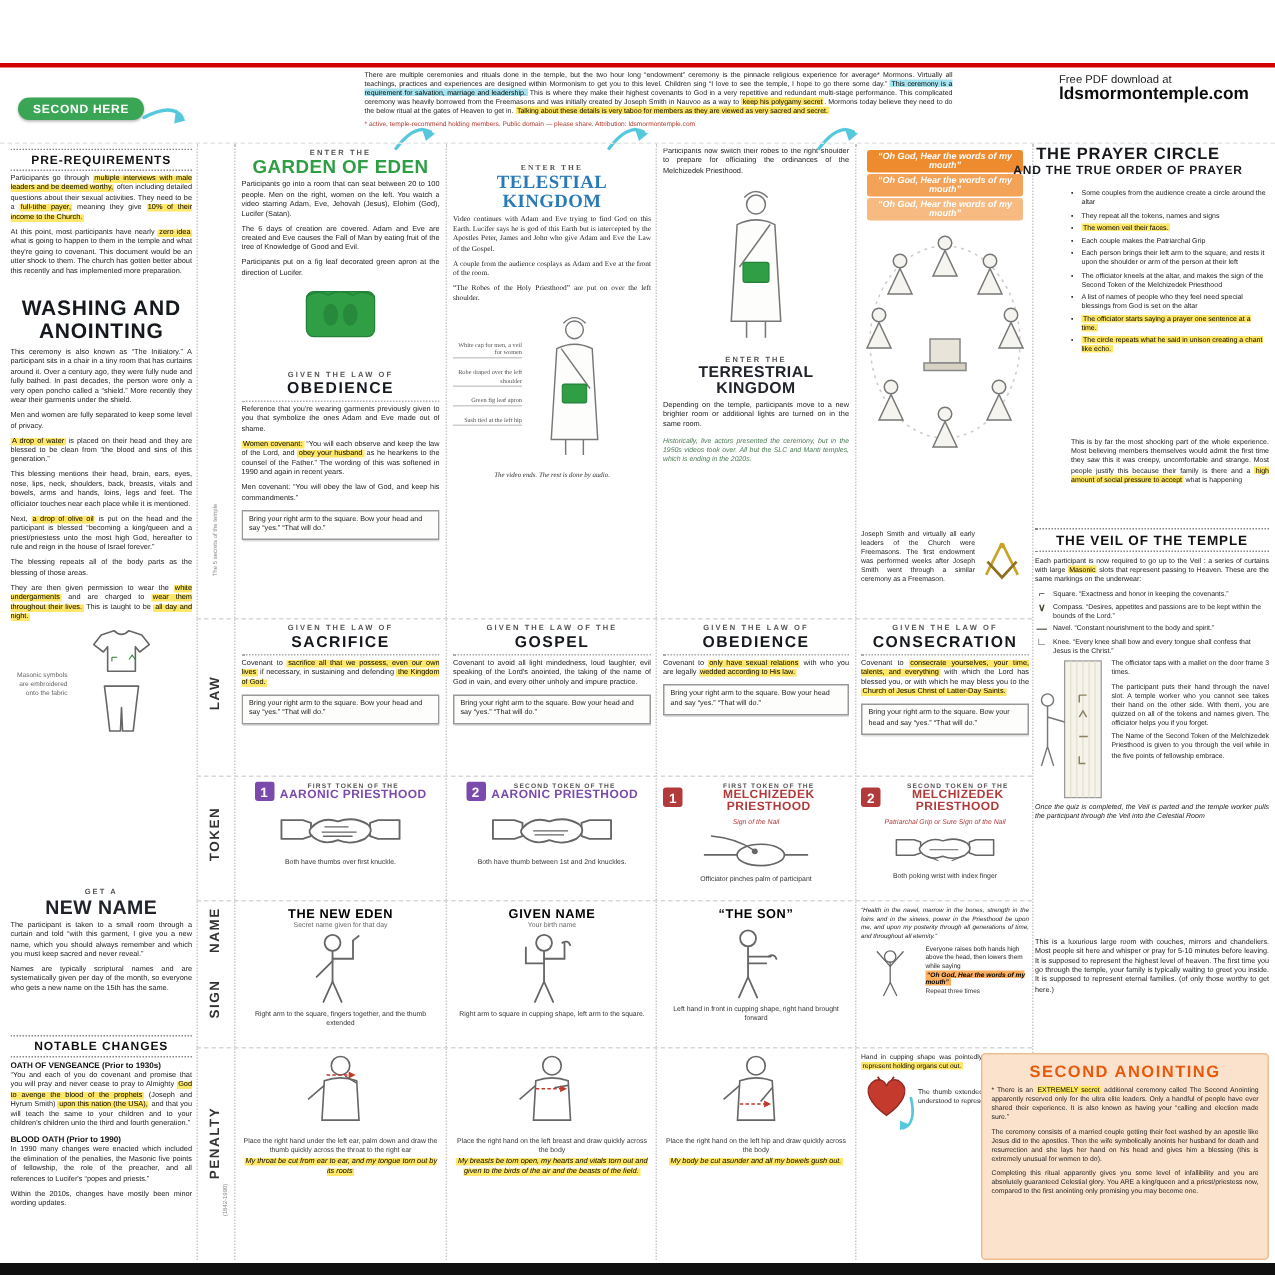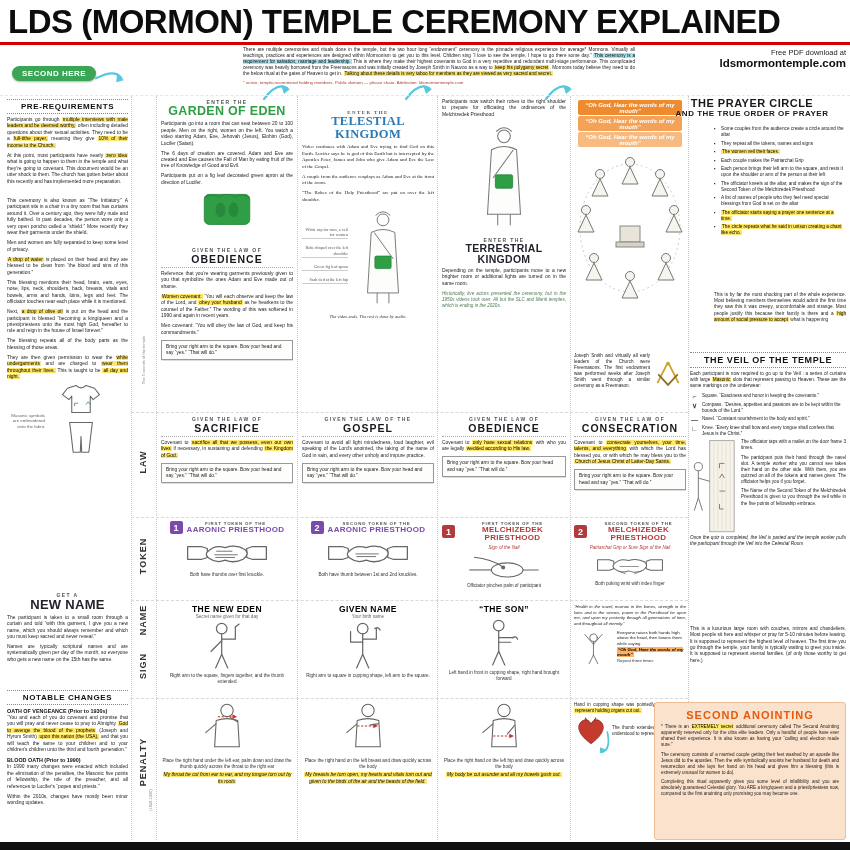--- a/index.html
+++ b/index.html
@@ -58,31 +58,28 @@
   .note{font-size:4.6px;font-style:italic;color:#4c7a55;line-height:1.3;text-align:justify;margin-top:2px;}
   .washing-title{font-size:14px;font-weight:800;text-align:center;line-height:1.1;letter-spacing:0.5px;color:#15181d;margin-bottom:4px;}
   .oath-t{font-size:5.4px;font-weight:bold;margin:3px 0 1px;color:#111;}
   .footer-bar{background:#101010;}
 </style>
 </head>
 <body>
 
 <div id="poster">
 
-  <div class="abs" style="left:8px;top:3px;width:838px;">
-    <h1 class="main">LDS (MORMON) TEMPLE CEREMONY EXPLAINED</h1>
-  </div>
   <div class="abs" style="left:0;top:42px;width:850px;height:3px;background:#d40000;"></div>
 
   <div class="abs" style="left:243px;top:47px;width:392px;">
     <p style="font-size:4.7px;line-height:1.3;text-align:justify;color:#1b1b1b;">There are multiple ceremonies and rituals done in the temple, but the two hour long “endowment” ceremony is the pinnacle religious experience for average* Mormons. Virtually all teachings, practices and experiences are designed within Mormonism to get you to this level. Children sing “I love to see the temple, I hope to go there some day.” <mark class="c">This ceremony is a requirement for salvation, marriage and leadership.</mark> This is where they make their highest covenants to God in a very repetitive and redundant multi-stage performance. This complicated ceremony was heavily borrowed from the Freemasons and was initially created by Joseph Smith in Nauvoo as a way to <mark class="y">keep his polygamy secret</mark>. Mormons today believe they need to do the below ritual at the gates of Heaven to get in. <mark class="y">Talking about these details is very taboo for members as they are viewed as very sacred and secret.</mark></p>
     <p class="tiny" style="margin-top:2px;color:#b03a2e;">* active, temple-recommend holding members. Public domain — please share. Attribution: ldsmormontemple.com</p>
   </div>
 
-  <div class="abs" style="left:706px;top:48px;width:140px;text-align:right;">
+  <div class="abs" style="left:706px;top:48px;width:140px;text-align:left;">
     <div style="font-size:7.5px;color:#222;">Free PDF download at</div>
     <div style="font-size:11.5px;font-weight:800;color:#0d0d0d;">ldsmormontemple.com</div>
   </div>
 
   <div class="abs" style="left:12px;top:62px;">
     <span class="pill">SECOND HERE</span>
   </div>
 
   <svg class="abs" style="left:96px;top:66px;width:32px;height:22px;transform:rotate(25deg);" viewBox="0 0 32 22">
       <path d="M2 19 Q15 2 25 8" fill="none" stroke="#56c8dd" stroke-width="2.2" stroke-linecap="round"></path>
@@ -127,20 +124,21 @@
 
   <div class="abs" style="left:7px;top:99px;width:121px;height:96px;overflow:hidden;">
     <div class="dothead">PRE-REQUIREMENTS</div>
     <div>
         <p class="p">Participants go through <mark class="y">multiple interviews with male leaders and be deemed worthy,</mark> often including detailed questions about their sexual activities. They need to be a <mark class="y">full-tithe payer,</mark> meaning they give <mark class="y">10% of their income to the Church.</mark></p>
         <p class="p">At this point, most participants have nearly <mark class="y">zero idea</mark> what is going to happen to them in the temple and what they're going to covenant. This document would be an utter shock to them. The church has gotten better about this recently and has implemented more preparation.</p>
       </div>
   </div>
 
   <div class="abs" style="left:7px;top:198px;width:121px;height:392px;overflow:hidden;">
+    <div class="washing-title">WASHING AND ANOINTING</div>
     <div>
         <p class="p">This ceremony is also known as “The Initiatory.” A participant sits in a chair in a tiny room that has curtains around it. Over a century ago, they were fully nude and fully bathed. In past decades, the person wore only a very open poncho called a “shield.” More recently they wear their garments under the shield.</p>
         <p class="p">Men and women are fully separated to keep some level of privacy.</p>
         <p class="p"><mark class="y">A drop of water</mark> is placed on their head and they are blessed to be clean from “the blood and sins of this generation.”</p>
         <p class="p">This blessing mentions their head, brain, ears, eyes, nose, lips, neck, shoulders, back, breasts, vitals and bowels, arms and hands, loins, legs and feet. The officiator touches near each place while it is mentioned.</p>
         <p class="p">Next, <mark class="y">a drop of olive oil</mark> is put on the head and the participant is blessed “becoming a king/queen and a priest/priestess unto the most high God, hereafter to rule and reign in the house of Israel forever.”</p>
         <p class="p">The blessing repeats all of the body parts as the blessing of those areas.</p>
         <p class="p">They are then given permission to wear the <mark class="y">white undergarments</mark> and are charged to <mark class="y">wear them throughout their lives.</mark> This is taught to be <mark class="y">all day and night.</mark></p>
       </div>
     <div style="display:flex;align-items:center;gap:4px;margin-top:2px;">

